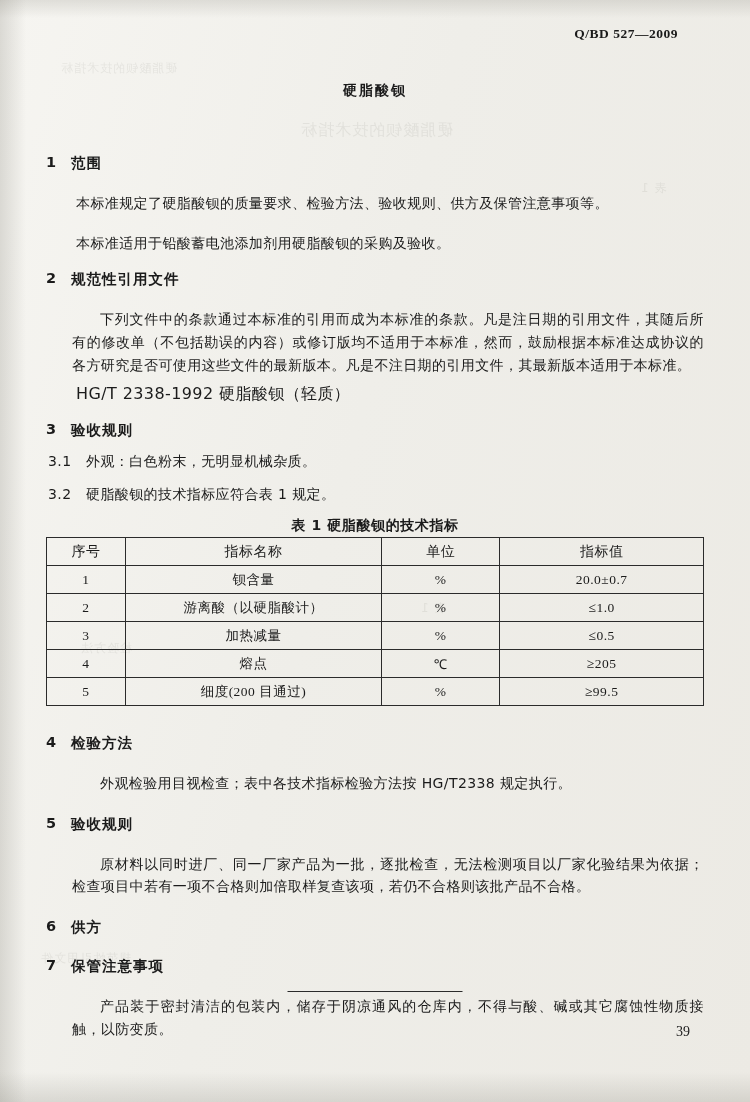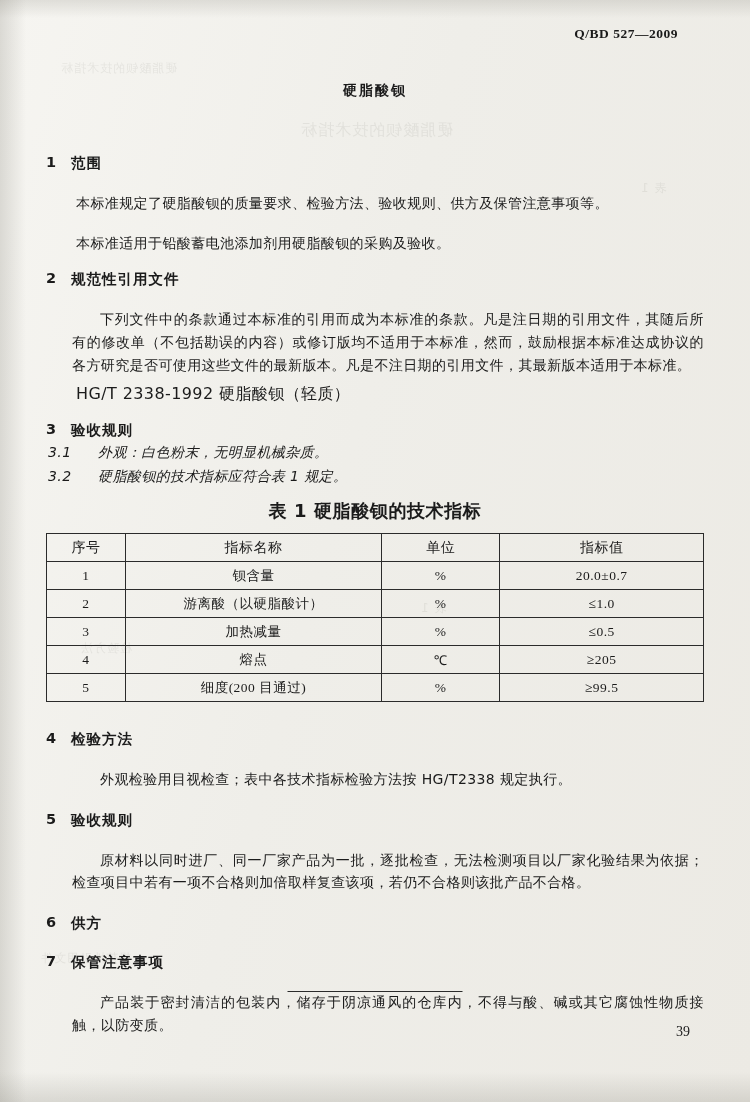--- a/index.html
+++ b/index.html
@@ -80,48 +80,47 @@
     text-align: justify;
     letter-spacing: 0.4px;
   }
   .para.indent {
     text-indent: 28px;
     padding-left: 26px;
   }
   .subitem {
     font-size: 14px;
     line-height: 1.6;
-    margin-top: 1px;
+    margin-top: 10px;
     display: flex;
-    gap: 16px;
+    gap: 4px;
     padding-left: 2px;
     letter-spacing: 0.4px;
-    font-style: italic;
   }
   .subitem .sn {
     width: 34px;
     flex: none;
   }
   .ref-line {
     font-size: 16px;
     margin-top: 8px;
     padding-left: 30px;
     letter-spacing: 0.4px;
   }
   .table-caption {
     text-align: center;
-    font-size: 18px;
+    font-size: 14px;
     font-weight: bold;
     margin-top: 12px;
     letter-spacing: 0.6px;
   }
   table.spec {
     border-collapse: collapse;
     width: 100%;
-    margin-top: 10px;
+    margin-top: 2px;
     font-family: "Liberation Serif", serif;
   }
   table.spec td, table.spec th {
     border: 1px solid #2b2b2b;
     text-align: center;
     font-size: 13.5px;
     height: 25px;
     padding: 1px 4px;
     font-weight: normal;
     letter-spacing: 0.5px;

